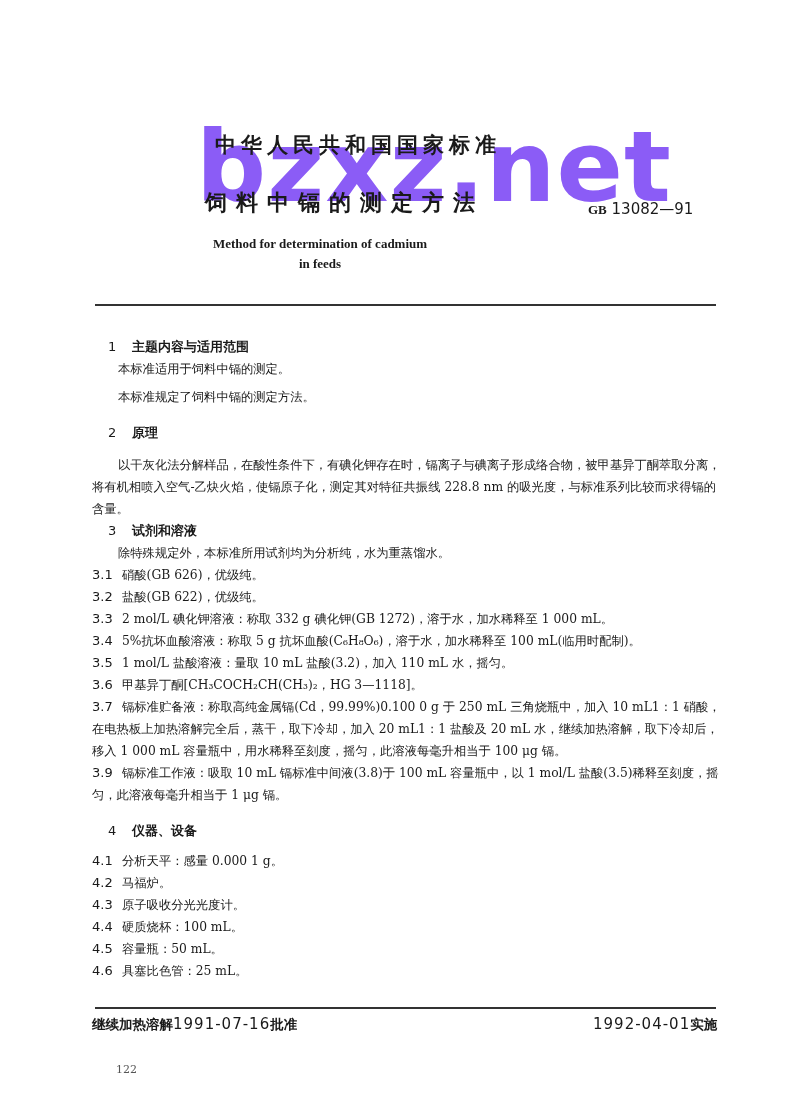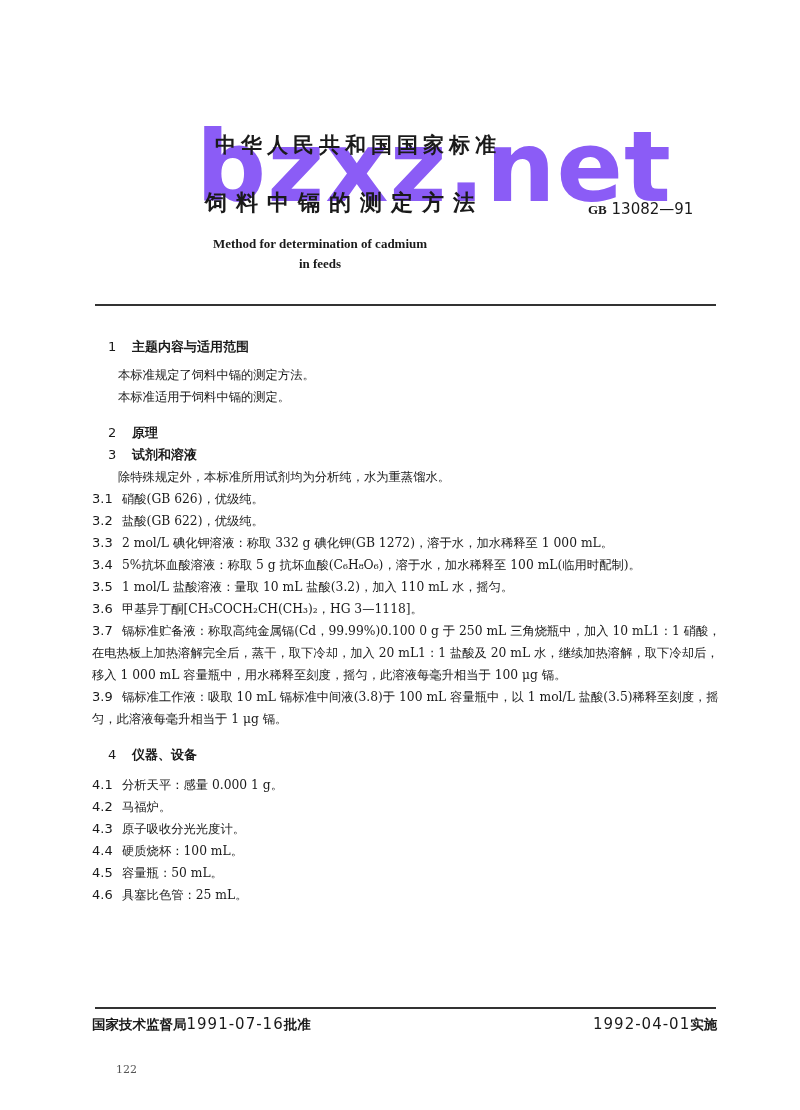--- a/index.html
+++ b/index.html
@@ -46,27 +46,28 @@
 <div class="abs en1">Method for determination of cadmium</div>
 <div class="abs en2">in feeds</div>
 
 <div class="abs rule" style="top:304px;"></div>
 
 <div class="abs content">
 
   <div class="h">
     <span class="num">1</span><span>主题内容与适用范围</span>
   </div>
+  <div class="p">本标准适用于饲料中镉的测定。</div>
   <div class="p" style="margin-top:6px;">本标准规定了饲料中镉的测定方法。</div>
-  <div class="p">本标准适用于饲料中镉的测定。</div>
   <div class="gap"></div>
 
   <div class="h">
     <span class="num">2</span><span>原理</span>
   </div>
+  <div class="p" style="margin-top:10px;">以干灰化法分解样品，在酸性条件下，有碘化钾存在时，镉离子与碘离子形成络合物，被甲基异丁酮萃取分离，将有机相喷入空气-乙炔火焰，使镉原子化，测定其对特征共振线 228.8 nm 的吸光度，与标准系列比较而求得镉的含量。</div>
 
   <div class="h" style="margin-top:0;">
     <span class="num">3</span><span>试剂和溶液</span>
   </div>
   <div class="p">除特殊规定外，本标准所用试剂均为分析纯，水为重蒸馏水。</div>
   <div class="item"><span class="num">3.1</span><span>硝酸(GB 626)，优级纯。</span></div>
   <div class="item"><span class="num">3.2</span><span>盐酸(GB 622)，优级纯。</span></div>
   <div class="item"><span class="num">3.3</span><span>2 mol/L 碘化钾溶液：称取 332 g 碘化钾(GB 1272)，溶于水，加水稀释至 1 000 mL。</span></div>
   <div class="item"><span class="num">3.4</span><span>5%抗坏血酸溶液：称取 5 g 抗坏血酸(C₆H₈O₆)，溶于水，加水稀释至 100 mL(临用时配制)。</span></div>
   <div class="item"><span class="num">3.5</span><span>1 mol/L 盐酸溶液：量取 10 mL 盐酸(3.2)，加入 110 mL 水，摇匀。</span></div>
@@ -83,18 +84,18 @@
   <div class="item"><span class="num">4.2</span><span>马福炉。</span></div>
   <div class="item"><span class="num">4.3</span><span>原子吸收分光光度计。</span></div>
   <div class="item"><span class="num">4.4</span><span>硬质烧杯：100 mL。</span></div>
   <div class="item"><span class="num">4.5</span><span>容量瓶：50 mL。</span></div>
   <div class="item"><span class="num">4.6</span><span>具塞比色管：25 mL。</span></div>
 </div>
 
 <div class="abs rule" style="top:1007px;"></div>
 
 <div class="abs footer-left">
-  <span>国家技术监督局</span><span class="d">1991-07-16</span><span>批准</span>
+  <span>继续加热溶解</span><span class="d">1991-07-16</span><span>批准</span>
 </div>
 <div class="abs footer-right">
   <span class="d">1992-04-01</span><span class="t">实施</span>
 </div>
 <div class="abs page-num">122</div>
 
 </body></html>

